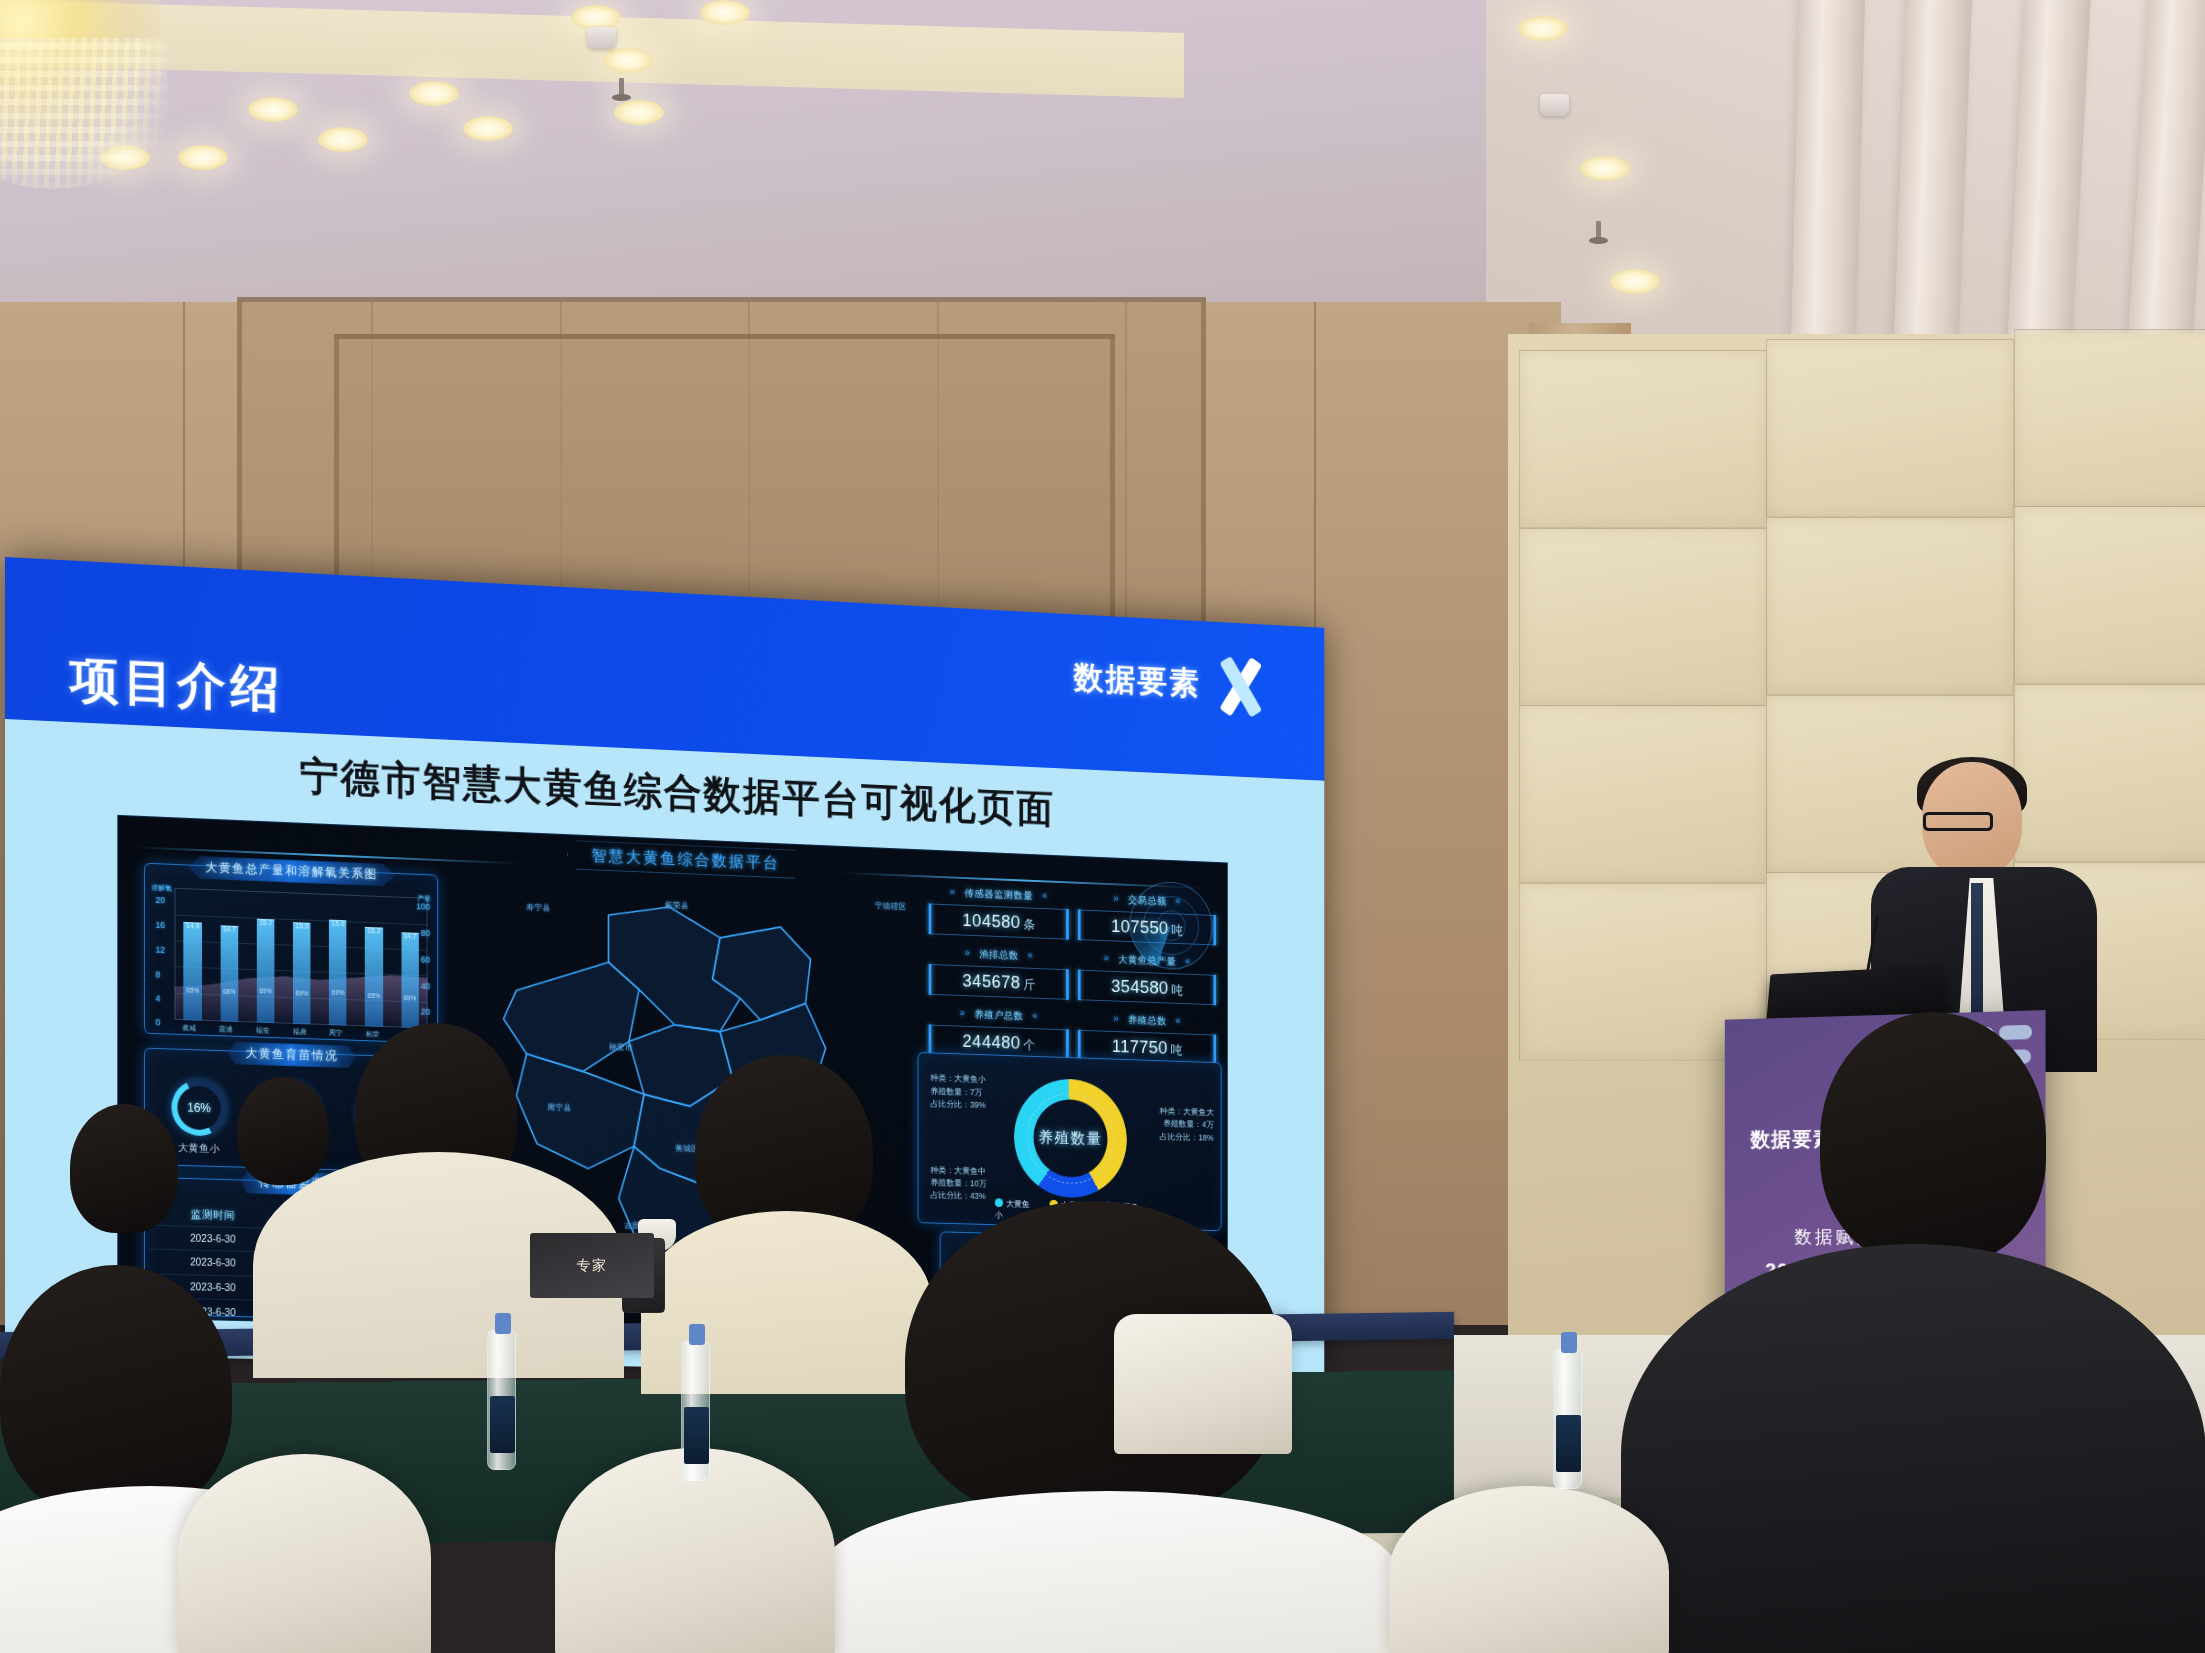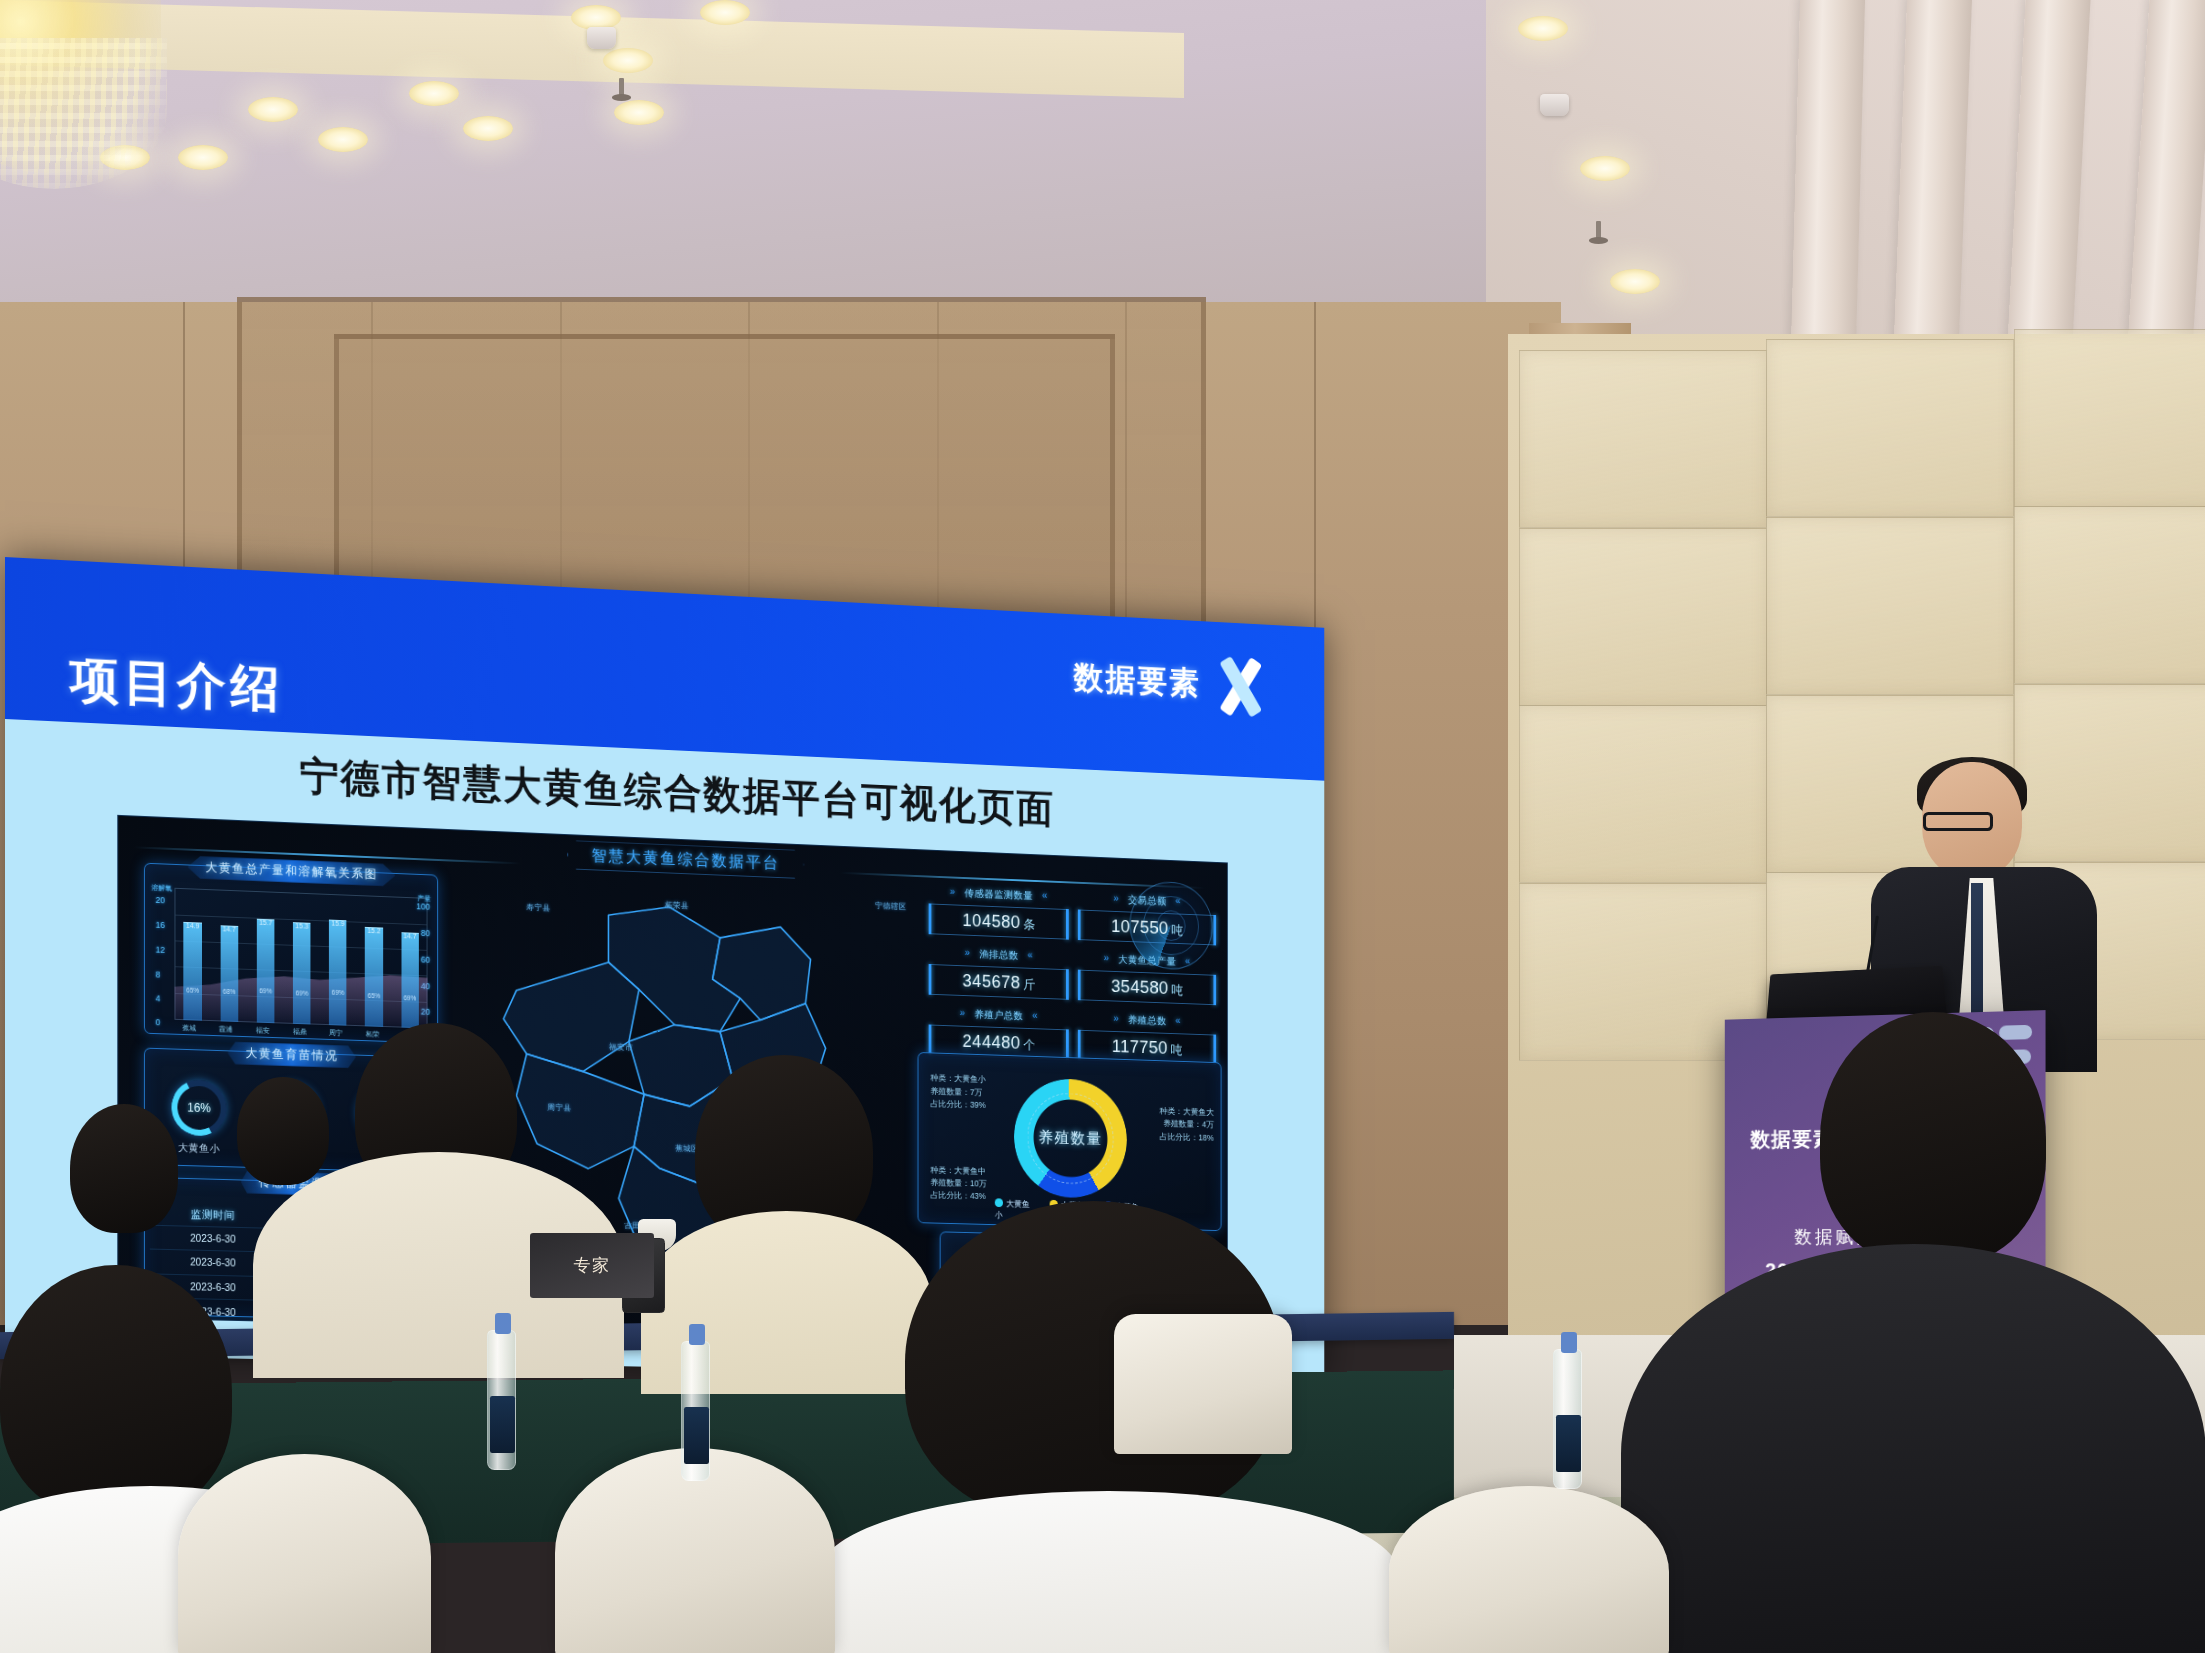--- a/index.html
+++ b/index.html
@@ -442,21 +442,21 @@
   .cup {
     position:absolute; width:38px; height:32px; border-radius:5.4px 5.4px 16px 16px;
     background:linear-gradient(180deg,#f4f2ec,#d8d4c8);
   }
   .table-sign {
     position:absolute; width:124px; height:65px;
     background:linear-gradient(160deg,#2b2a2d,#454347);
     border-radius:3.2px;
     display:flex; align-items:center; justify-content:center;
   }
-  .table-sign span { color:#f3e9d8; font-size:17px; letter-spacing:1.6px; }
+  .table-sign span { color:#f3e9d8; font-size:14px; letter-spacing:1.6px; }
   .phone {
     position:absolute; width:43px; height:75px; border-radius:4.3px;
     background:linear-gradient(160deg,#3a3a3c,#1c1c1e);
     border:1.6px solid #2a2a2c;
   }
   .carpet {
     position:absolute; left:1308px; top:1389px; width:897px; height:269px;
     background:
       radial-gradient(ellipse at 40% 40%, rgba(150,170,140,.35), rgba(200,195,175,.15) 60%, rgba(0,0,0,0) 75%),
       linear-gradient(180deg,#ded7c6,#cbc3ae);

